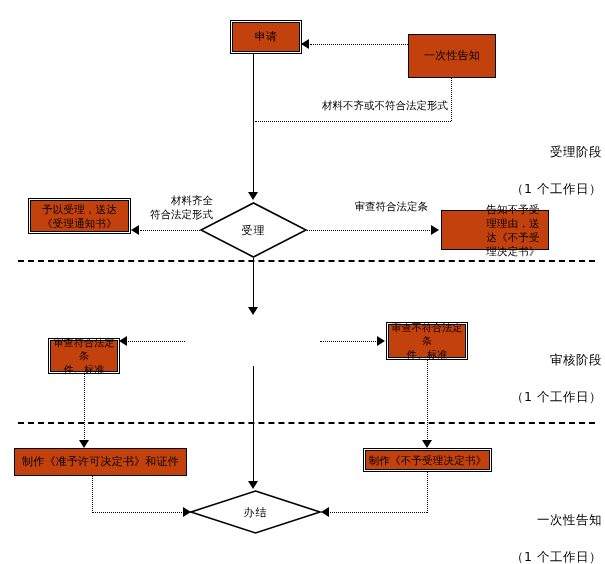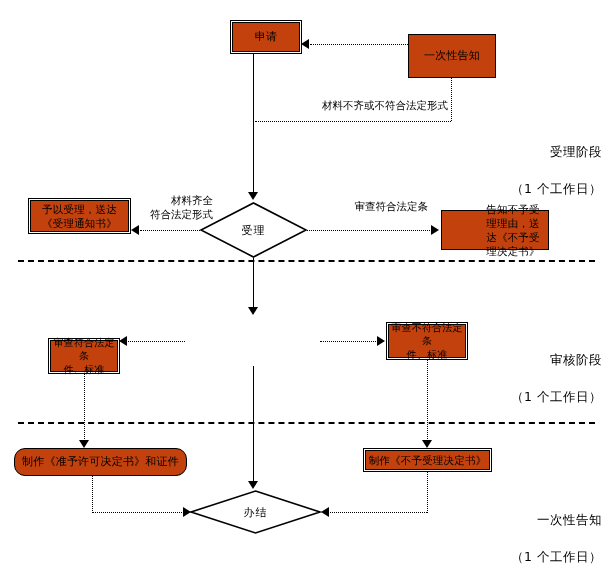--- a/index.html
+++ b/index.html
@@ -220,21 +220,21 @@
 
   <div class="dot-v" style="left:84px; top:359px; height:82px;"></div>
   <div class="ah ah-down" style="left:79px; top:440px;"></div>
 
   <div class="dot-v" style="left:427px; top:360px; height:81px;"></div>
   <div class="ah ah-down" style="left:422px; top:440px;"></div>
 
   <div class="solid-v" style="left:253px; top:366px; height:116px;"></div>
   <div class="ah ah-down" style="left:248px; top:481px;"></div>
 
-  <div class="node-box" style="left:14px; top:448px; width:173px; height:28px; font-size:11px;border-radius:11px;">
+  <div class="node-box" style="left:14px; top:448px; width:173px; height:28px; font-size:11px;">
     <span class="txt">制作《准予许可决定书》和证件</span>
   </div>
 
   <div class="node-box dbl" style="left:363px; top:448px; width:129px; height:24px; font-size:10.5px;">
     <span class="txt">制作《不予受理决定书》</span>
   </div>
 
   <div class="dot-v" style="left:92px; top:476px; height:37px;"></div>
   <div class="dot-h" style="left:92px; top:512px; width:92px;"></div>
   <div class="ah ah-right" style="left:183px; top:507px;"></div>

